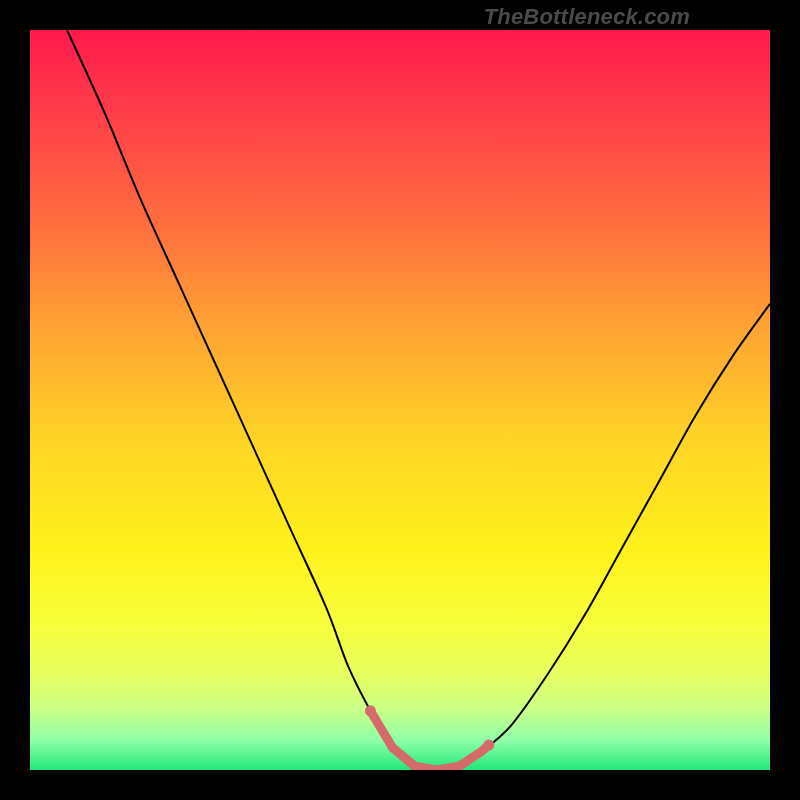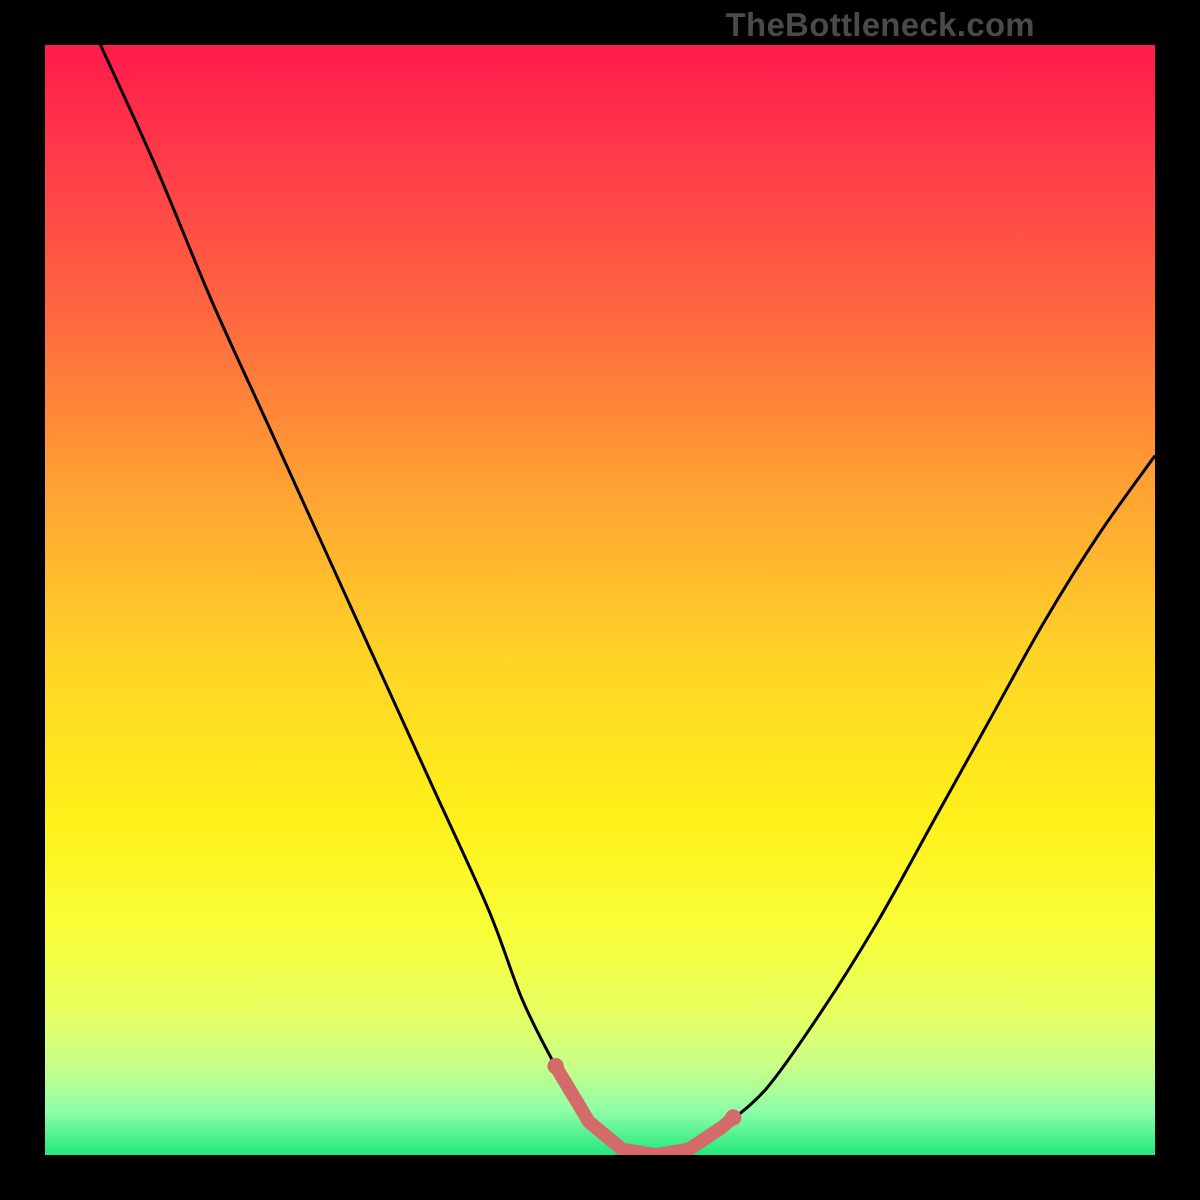--- a/index.html
+++ b/index.html
@@ -9,20 +9,21 @@
     height: 800px;
     overflow: hidden;
     background: #000;
     font-family: Arial, Helvetica, sans-serif;
   }
   .frame {
     position: relative;
     width: 700px;
     height: 800px;
     background: #fde047;
+    font-style: italic;
   }
   .watermark {
     position: absolute;
     top: 4px;
     right: 10px;
     color: #4a4a4a;
     font-size: 22px;
     font-weight: 600;
     letter-spacing: 0.2px;
     z-index: 50;

